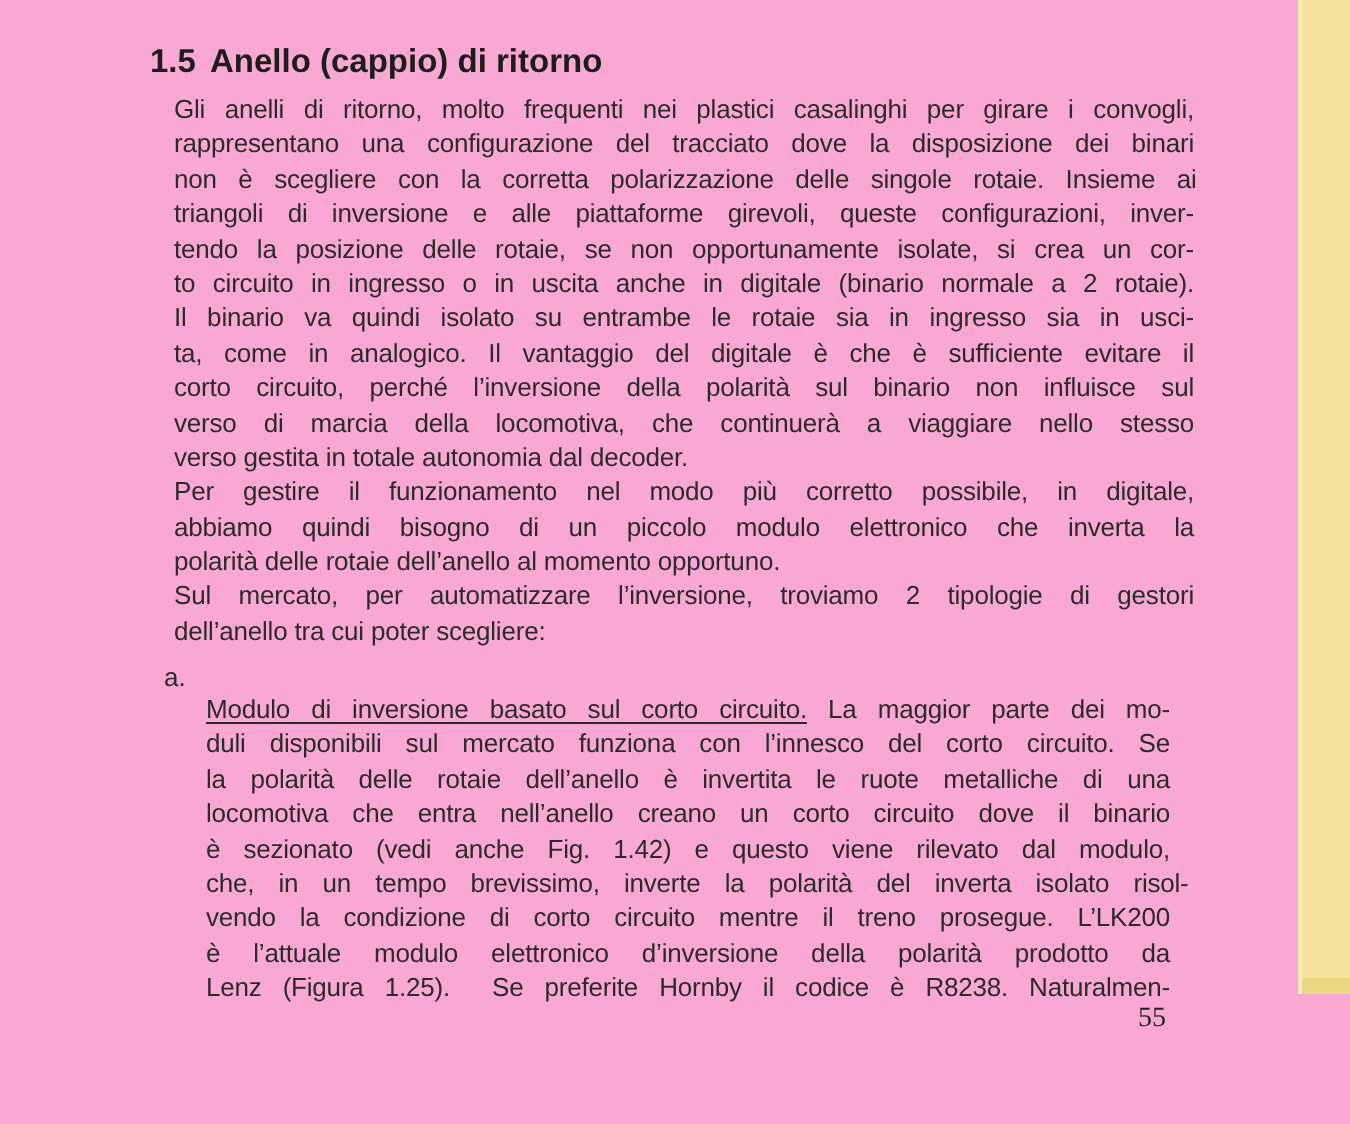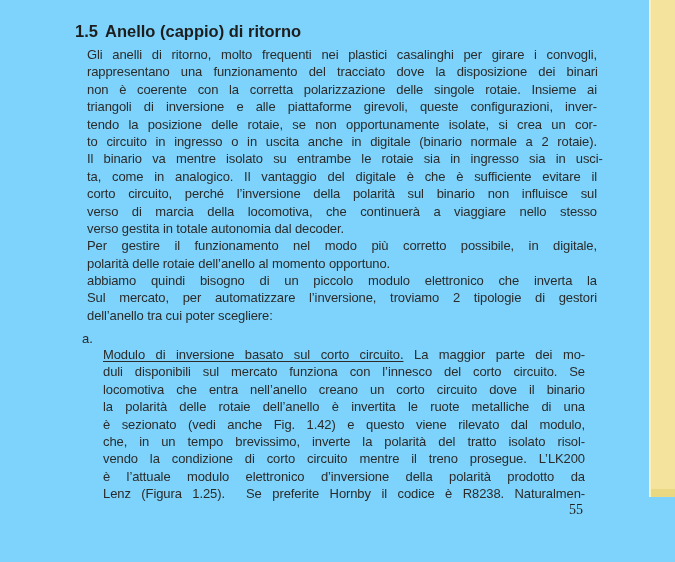--- a/index.html
+++ b/index.html
@@ -4,21 +4,21 @@
 <style>
   html, body {
     margin: 0;
     padding: 0;
     background: #ffffff;
   }
   .sheet {
     position: relative;
     width: 675px;
     height: 562px;
-    background: #7dd3fc;
+    background: #f9a8d4;
     overflow: hidden;
     font-family: "Liberation Sans", sans-serif;
     color: #2b2b2b;
   }
   .accent-stripe {
     position: absolute;
     left: 649px;
     top: 0;
     width: 24px;
     height: 497px;
@@ -95,45 +95,45 @@
 <div class="sheet" style="color: rgb(43, 43, 43);">
 
   <div class="accent-stripe" style="background: rgb(243, 227, 157);">
     <div class="accent-stripe-bottom" style="background: rgb(235, 216, 131);"></div>
   </div>
 
   <h1 class="heading"><span class="hnum">1.5</span><span class="htxt">Anello (cappio) di ritorno</span></h1>
 
   <div class="body-lines" id="body-lines">
       <div class="line"><span style="word-spacing: 6.23568px;"><span>Gli anelli di ritorno, molto frequenti nei plastici casalinghi per girare i convogli,</span></span></div>
-      <div class="line"><span style="word-spacing: 7.74653px;"><span>rappresentano una funzionamento del tracciato dove la disposizione dei binari</span></span></div>
-      <div class="line"><span style="word-spacing: 7.25994px;"><span>non è coerente con la corretta polarizzazione delle singole rotaie. Insieme ai</span></span></div>
+      <div class="line"><span style="word-spacing: 7.74653px;"><span>rappresentano una configurazione del tracciato dove la disposizione dei binari</span></span></div>
+      <div class="line"><span style="word-spacing: 7.25994px;"><span>non è scegliere con la corretta polarizzazione delle singole rotaie. Insieme ai</span></span></div>
       <div class="line"><span style="word-spacing: 8.68056px;"><span>triangoli di inversione e alle piattaforme girevoli, queste configurazioni, inver-</span></span></div>
       <div class="line"><span style="word-spacing: 5.88021px;"><span>tendo la posizione delle rotaie, se non opportunamente isolate, si crea un cor-</span></span></div>
       <div class="line"><span style="word-spacing: 5.22656px; text-align: center;"><span>to circuito in ingresso o in uscita anche in digitale (binario normale a 2 rotaie).</span></span></div>
-      <div class="line"><span style="word-spacing: 6.74665px;"><span>Il binario va mentre isolato su entrambe le rotaie sia in ingresso sia in usci-</span></span></div>
+      <div class="line"><span style="word-spacing: 6.74665px;"><span>Il binario va quindi isolato su entrambe le rotaie sia in ingresso sia in usci-</span></span></div>
       <div class="line"><span style="word-spacing: 7.33654px;"><span>ta, come in analogico. Il vantaggio del digitale è che è sufficiente evitare il</span></span></div>
       <div class="line"><span style="word-spacing: 9.2375px;"><span>corto circuito, perché l’inversione della polarità sul binario non influisce sul</span></span></div>
       <div class="line"><span style="word-spacing: 10.0359px;"><span>verso di marcia della locomotiva, che continuerà a viaggiare nello stesso</span></span></div>
       <div class="line"><span><span>verso gestita in totale autonomia dal decoder.</span></span></div>
       <div class="line"><span style="word-spacing: 11.0563px;"><span>Per gestire il funzionamento nel modo più corretto possibile, in digitale,</span></span></div>
+      <div class="line"><span style="word-spacing: 11.3016px;"><span>abbiamo quindi bisogno di un piccolo modulo elettronico che inverta la</span></span></div>
       <div class="line"><span><span>polarità delle rotaie dell’anello al momento opportuno.</span></span></div>
-      <div class="line"><span style="word-spacing: 11.3016px;"><span>abbiamo quindi bisogno di un piccolo modulo elettronico che inverta la</span></span></div>
       <div class="line"><span style="word-spacing: 10.2222px; text-align: center;"><span>Sul mercato, per automatizzare l’inversione, troviamo 2 tipologie di gestori</span></span></div>
       <div class="line"><span><span>dell’anello tra cui poter scegliere:</span></span></div>
     </div>
 
   <div class="list-marker">a.</div>
   <div class="list-lines" id="list-lines">
       <div class="line"><span style="word-spacing: 7.02841px;"><span class="u">Modulo di inversione basato sul corto circuito.</span><span> La maggior parte dei mo-</span></span></div>
       <div class="line"><span style="word-spacing: 8.47344px;"><span>duli disponibili sul mercato funziona con l’innesco del corto circuito. Se</span></span></div>
+      <div class="line"><span style="word-spacing: 8.76136px;"><span>la polarità delle rotaie dell’anello è invertita le ruote metalliche di una</span></span></div>
       <div class="line"><span style="word-spacing: 8.53438px;"><span>locomotiva che entra nell’anello creano un corto circuito dove il binario</span></span></div>
-      <div class="line"><span style="word-spacing: 8.76136px;"><span>la polarità delle rotaie dell’anello è invertita le ruote metalliche di una</span></span></div>
       <div class="line"><span style="word-spacing: 8.05824px;"><span>è sezionato (vedi anche Fig. 1.42) e questo viene rilevato dal modulo,</span></span></div>
-      <div class="line"><span style="word-spacing: 8.55966px;"><span>che, in un tempo brevissimo, inverte la polarità del tratto isolato risol-</span></span></div>
+      <div class="line"><span style="word-spacing: 8.55966px;"><span>che, in un tempo brevissimo, inverte la polarità del inverta isolato risol-</span></span></div>
       <div class="line"><span style="word-spacing: 8.44063px; margin-top: 19px;"><span>vendo la condizione di corto circuito mentre il treno prosegue. L’LK200</span></span></div>
       <div class="line"><span style="word-spacing: 12.9746px;"><span>è l’attuale modulo elettronico d’inversione della polarità prodotto da</span></span></div>
       <div class="line"><span style="word-spacing: 7.01989px;"><span>Lenz (Figura 1.25).  Se preferite Hornby il codice è R8238. Naturalmen-</span></span></div>
     </div>
 
   <div class="pagenum">55</div>
 
 </div>
 
 </body></html>

